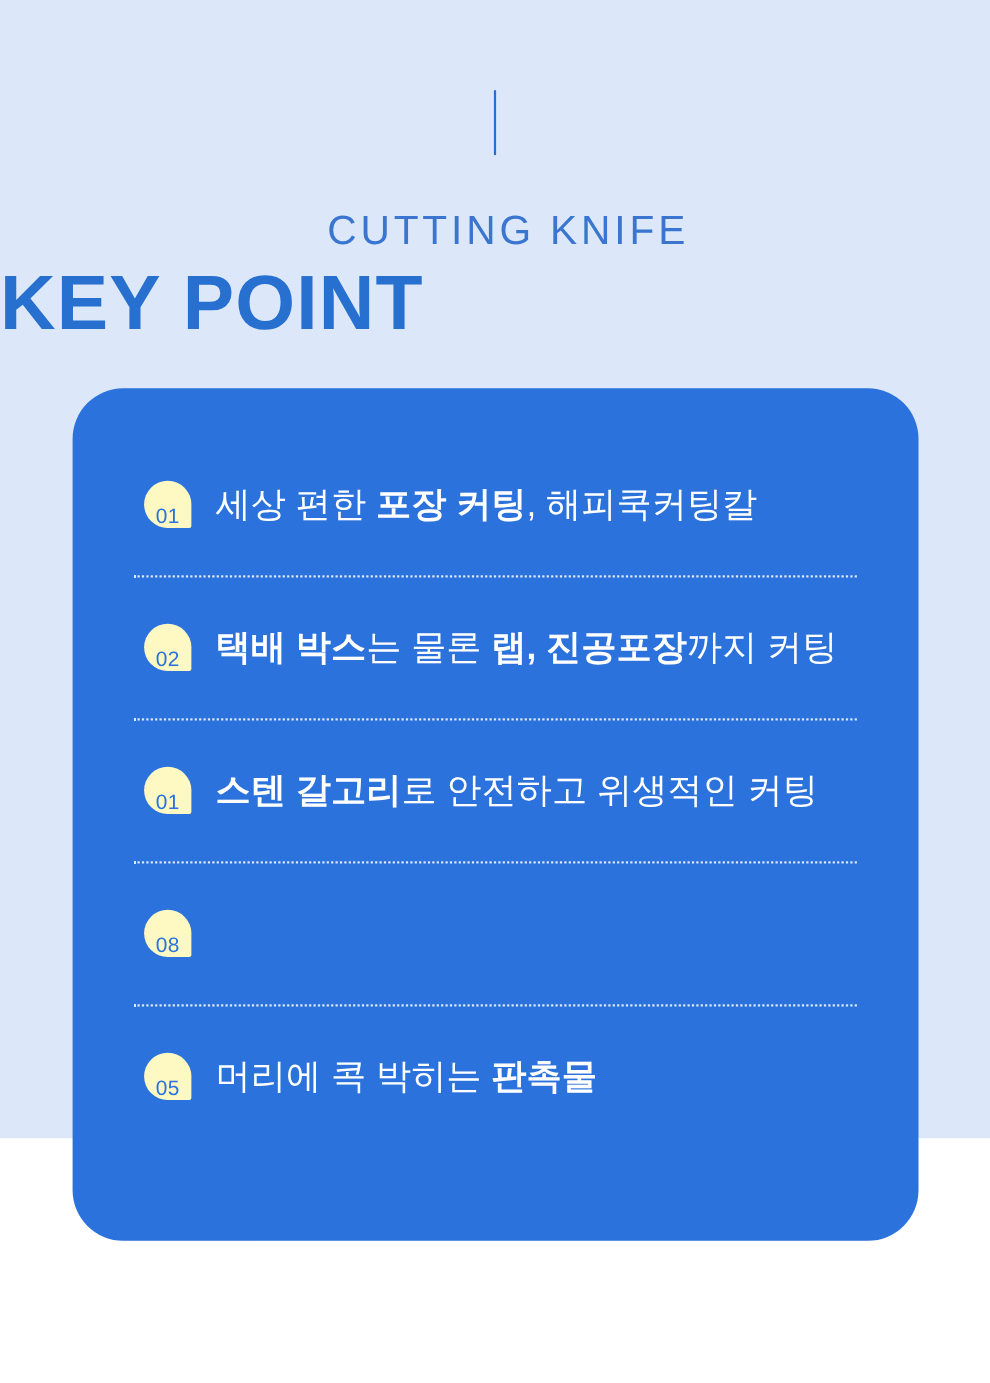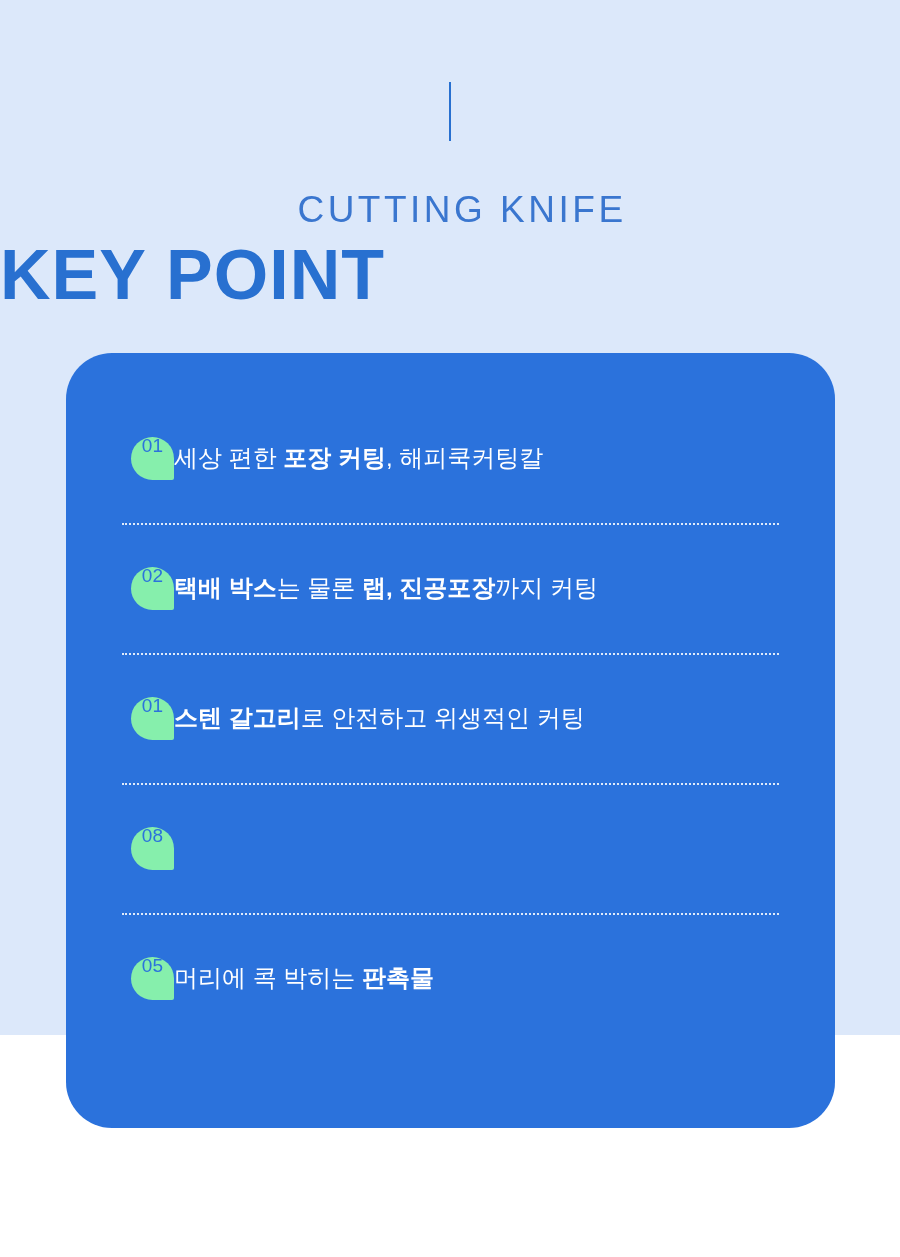--- a/index.html
+++ b/index.html
@@ -120,38 +120,39 @@
     height: 0;
     border-top: 2px dotted rgba(255,255,255,0.85);
   }
 
   .badge {
     position: relative;
     flex: 0 0 auto;
     width: 43px;
     height: 43px;
     margin-left: 65px;
-    background: #86efac;
+    background: #fef9c3;
     border-radius: 21.5px 21.5px 2px 21.5px;
     display: flex;
-    align-items: flex-start;
+    align-items: flex-end;
     justify-content: center;
   }
   .badge-num {
     font-size: 19px;
     font-weight: 500;
     color: #2b72dc;
     letter-spacing: 0.3px;
     line-height: 1;
     transform: translateY(-1px);
   }
 
   .row-text {
+    margin-left: 22px;
     color: #ffffff;
-    font-size: 24px;
+    font-size: 32px;
     line-height: 44px;
     font-weight: 300;
     white-space: nowrap;
   }
   .row-text b {
     font-weight: 700;
   }
 </style>
 </head>
 <body>

